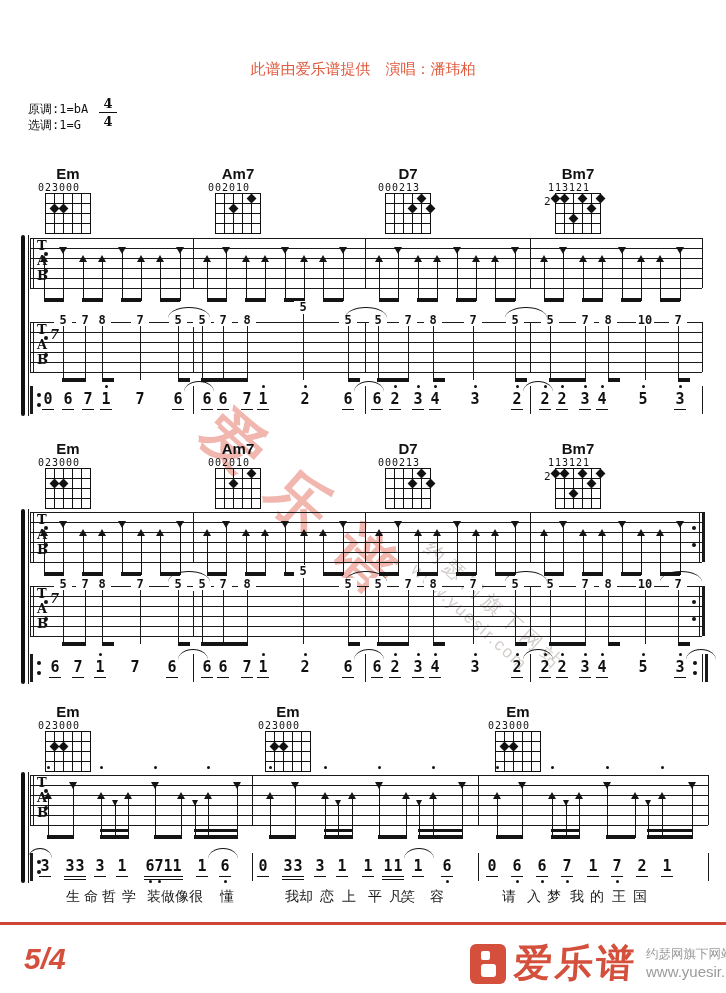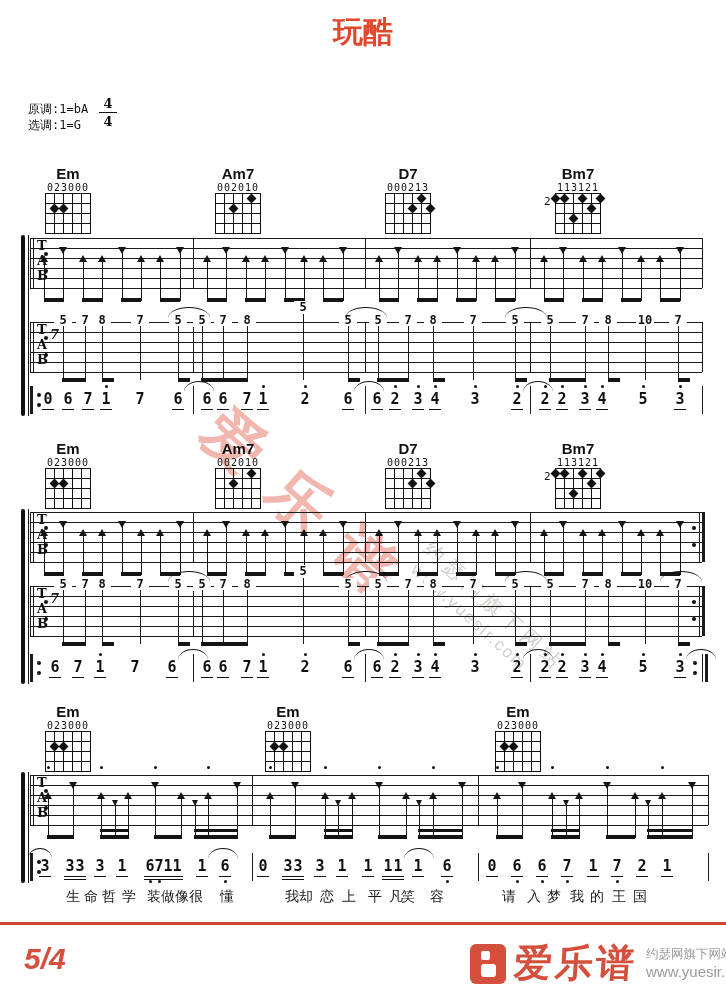--- a/index.html
+++ b/index.html
@@ -45,21 +45,21 @@
   .jt.u1::after{content:"";position:absolute;left:1px;right:1px;bottom:-2px;height:1px;background:#111;}
   .jt.u2::after{content:"";position:absolute;left:1px;right:1px;bottom:-2px;height:1px;background:#111;
                 box-shadow:0 3px 0 #111;}
   .jt.o1::before{content:"";position:absolute;left:6px;top:-5px;width:3px;height:3px;border-radius:50%;background:#111;}
   .jt.om1::before{content:"";position:absolute;left:6px;bottom:-8px;width:3px;height:3px;border-radius:50%;background:#111;}
   .arc{position:absolute;height:10px;border-top:1.5px solid #111;
        border-radius:50% 50% 0 0/100% 100% 0 0;}
   .ly{position:absolute;font:14px "Liberation Sans",sans-serif;color:#1a1a1a;}
   
   .ch-label{position:absolute;width:60px;margin-left:-7px;text-align:center;font-weight:bold;font-size:15px;color:#111;}
-  .ch-fing{position:absolute;width:60px;margin-left:-7px;text-align:center;
+  .ch-fing{position:absolute;width:60px;margin-left:-7px;
            font:10px "DejaVu Sans Mono",monospace;letter-spacing:1px;color:#111;}
   .ch-grid{position:absolute;width:46px;height:41px;}
   .ch-grid .gv{position:absolute;top:0;width:1px;height:41px;background:#111;}
   .ch-grid .gh{position:absolute;left:0;width:46px;height:1px;background:#111;}
   .ch-dot{position:absolute;width:7px;height:7px;background:#111;transform:rotate(45deg);}
   .ch-fret{position:absolute;left:-11px;top:2px;font:11px "DejaVu Sans Mono",monospace;color:#111;}
   
   .rule{position:absolute;left:0;top:922px;width:726px;height:3px;}
   .pageno{position:absolute;left:24px;top:942px;font:bold italic 30px "Liberation Sans",sans-serif;}
   .logo{position:absolute;left:470px;top:944px;width:36px;height:40px;border-radius:6px;}
@@ -69,21 +69,21 @@
          transform:skewX(-4deg);}
   .site{position:absolute;left:646px;top:946px;color:#9b9b9b;line-height:17px;}
   .site .s1{font-size:12.5px;display:block;}
   .site .s2{font-size:15px;display:block;}
 </style>
 </head>
 <body>
 
 <div id="page">
 
-  <div class="title" style="color: rgb(226, 71, 44);">玩酷</div>
+  <div class="subtitle" style="color: rgb(224, 90, 61);">此谱由爱乐谱提供　演唱：潘玮柏</div>
   <div class="keys">
     <div>原调:1=bA</div>
     <div>选调:1=G</div>
   </div>
   <div class="tsig">
     <span>4</span>
     <span class="bar"></span>
     <span>4</span>
   </div>
 

